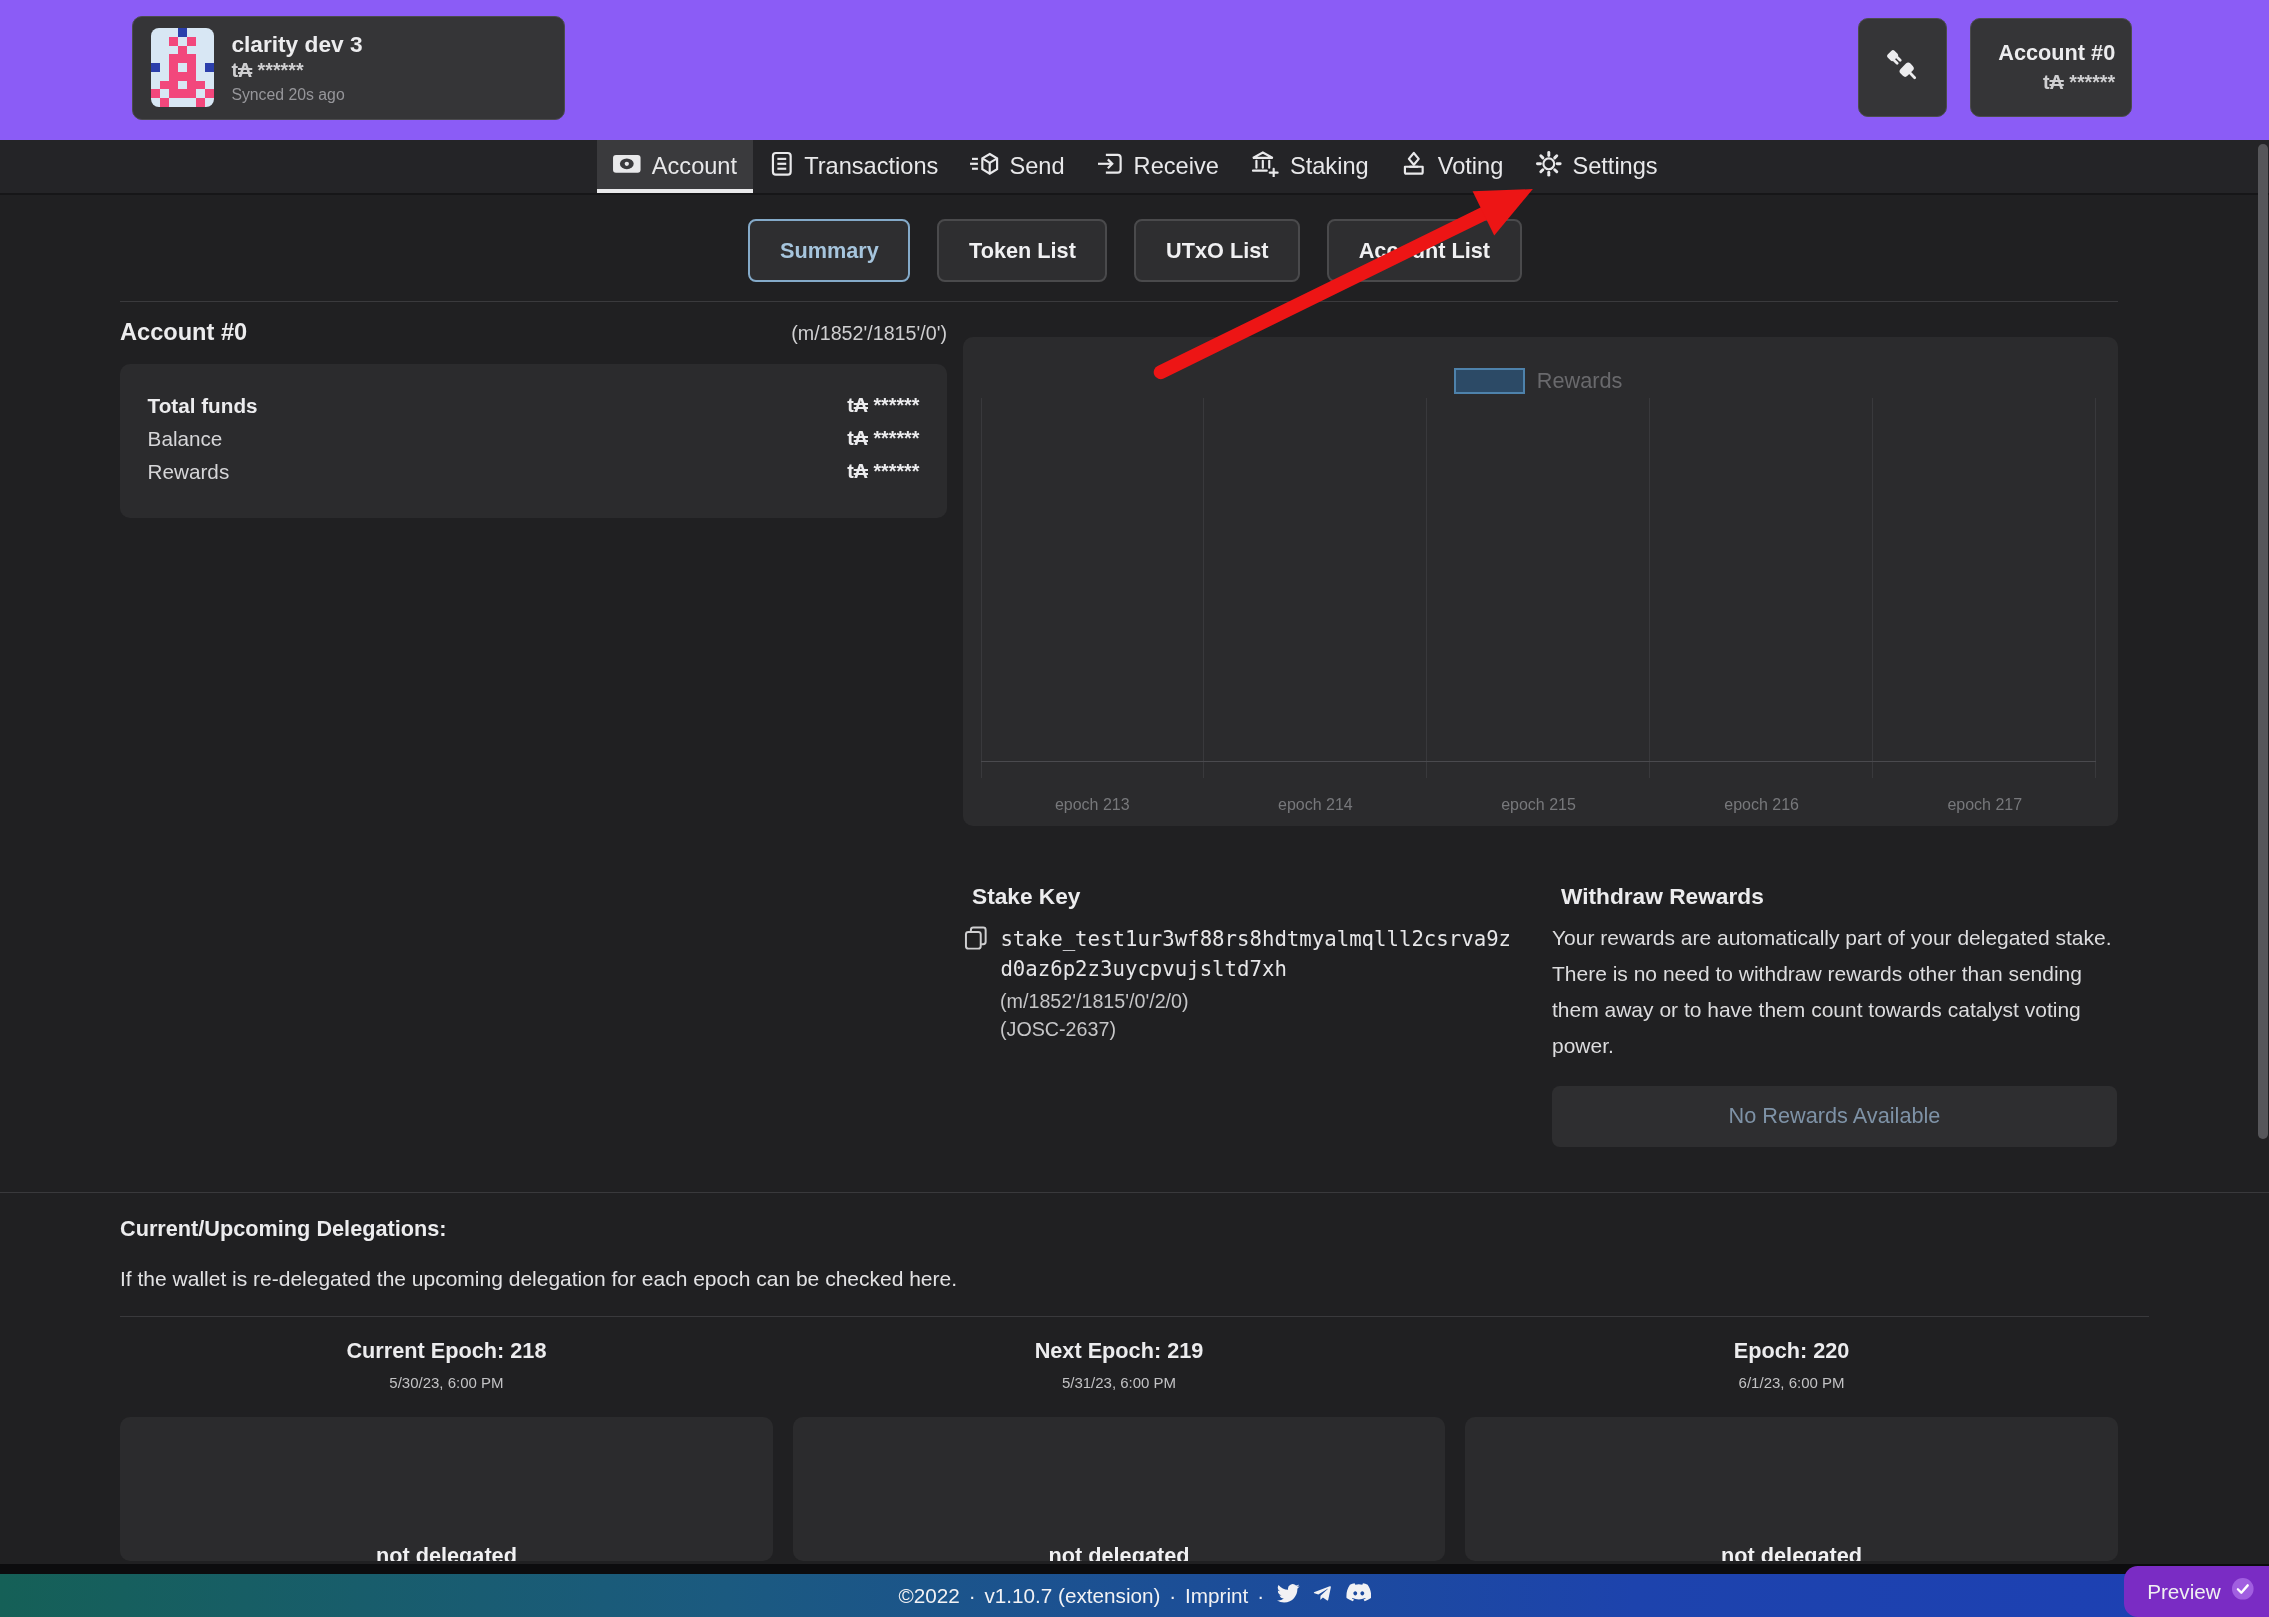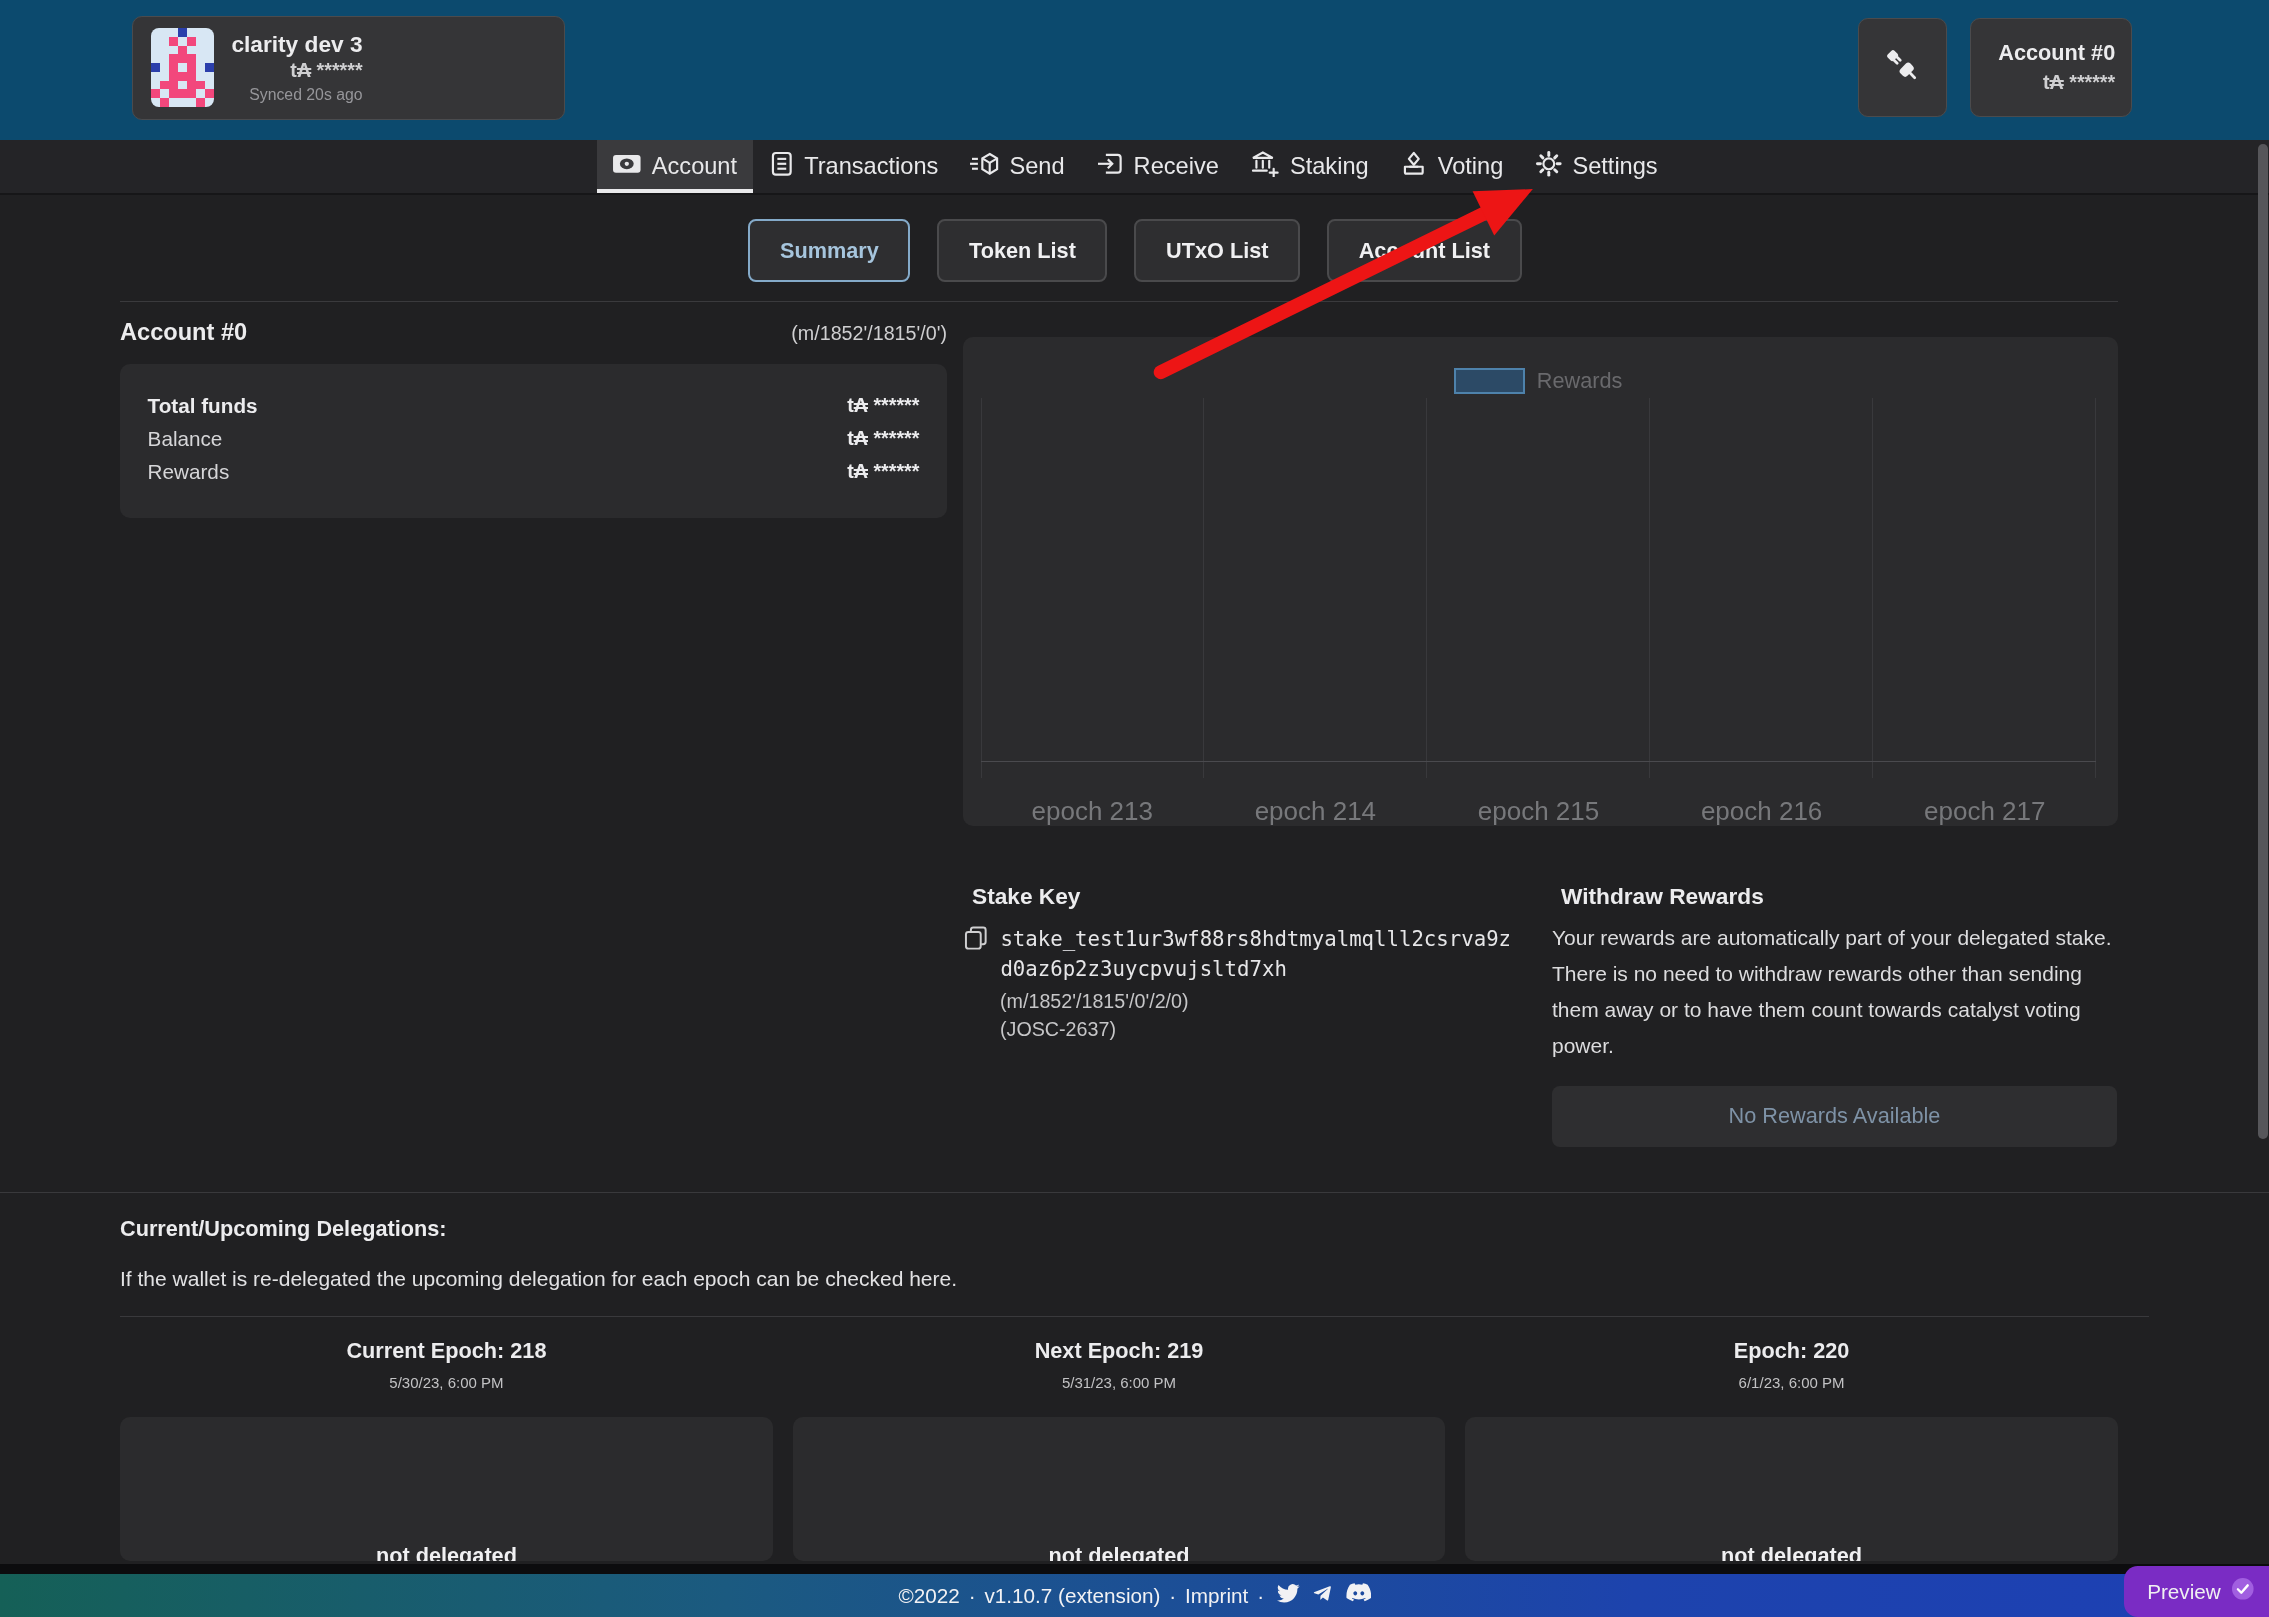--- a/index.html
+++ b/index.html
@@ -3,21 +3,21 @@
 <meta charset="utf-8">
 <style>
   * { box-sizing: border-box; margin: 0; padding: 0; }
   html,body { background:#111; }
   .app {
     position: relative; width: 2270px; height: 1617px;
     background: #202022; overflow: hidden;
     font-family: "Liberation Sans", sans-serif; color: #ececee;
   }
   
-  .header { position:absolute; top:0; left:0; right:0; height:140px; background:#0c4a6e;text-align:right; }
+  .header { position:absolute; top:0; left:0; right:0; height:140px; background:#8b5cf6; }
   .wallet-card { position:absolute; left:132px; top:15.8px; width:433px; height:104px;
     background:#353537; border:1px solid #4b4b4d; border-radius:9.9px;
     display:flex; align-items:center; gap:17.7px; padding:0 17.7px; cursor:pointer; }
   .avatar { width:63px; height:79px; border-radius:7.9px; overflow:hidden; flex:0 0 auto; }
   .wallet-name { font-size:22.7px; font-weight:bold; color:#ececee; line-height:28.6px; }
   .wallet-balance { font-size:19.7px; font-weight:bold; color:#cfcfd1; line-height:24.6px; }
   .wallet-synced { font-size:15.8px; color:#96969a; line-height:20.7px; margin-top:2px; }
   .icon-btn { position:absolute; left:1858px; top:17.7px; width:89px; height:99px;
     background:#353537; border:1px solid #4b4b4d; border-radius:9.9px;
     display:flex; align-items:center; justify-content:center; cursor:pointer; }
@@ -56,21 +56,21 @@
   .chart-panel { margin-top:17.7px; height:489px; background:#2b2b2d; border-radius:9.9px; position:relative; }
   .legend { position:absolute; top:31.5px; left:491px; display:flex; align-items:center; gap:11.8px; }
   .legend-swatch { width:71px; height:25.6px; background:#2c4a66; border:2px solid #4e82ab; }
   .legend-label { font-size:21.7px; color:#69696c; }
   .plot { position:absolute; left:17.7px; right:21.7px; top:61px; height:380px;
     display:grid; grid-template-columns:repeat(5,1fr); }
   .plot-col { border-right:1px solid #39393c; }
   .plot-col:first-child { border-left:1px solid #39393c; }
   .baseline { position:absolute; left:17.7px; right:21.7px; top:424px; height:1px; background:#4a4a4e; }
   .x-labels { position:absolute; left:17.7px; right:21.7px; top:459px; display:grid; grid-template-columns:repeat(5,1fr); }
-  .x-label { text-align:center; font-size:26px; color:#77787b; }
+  .x-label { text-align:center; font-size:16px; color:#77787b; }
   
   .stake { position:absolute; left:963px; top:883px; width:573px; }
   .sec-title { font-size:22.7px; font-weight:bold; color:#ececee;margin-left:9px; }
   .stake-addr-row { display:flex; gap:11.8px; margin-top:13.8px; }
   .stake-addr { font-family:"DejaVu Sans Mono", monospace; font-size:20.7px; line-height:30.5px;
     color:#e6e6e8; white-space:pre-line; }
   .stake-path, .stake-ticket { margin-top:5px; margin-left:37px; font-size:19.7px; color:#c6c6c8; }
   .withdraw { position:absolute; left:1552px; top:883px; width:565px; }
   .withdraw-body { margin-top:9.9px; font-size:21px; line-height:36px; color:#dcdcde; }
   .withdraw-btn { margin-top:21.7px; width:100%; height:61px; border-radius:7.9px; background:#2e2e30;

